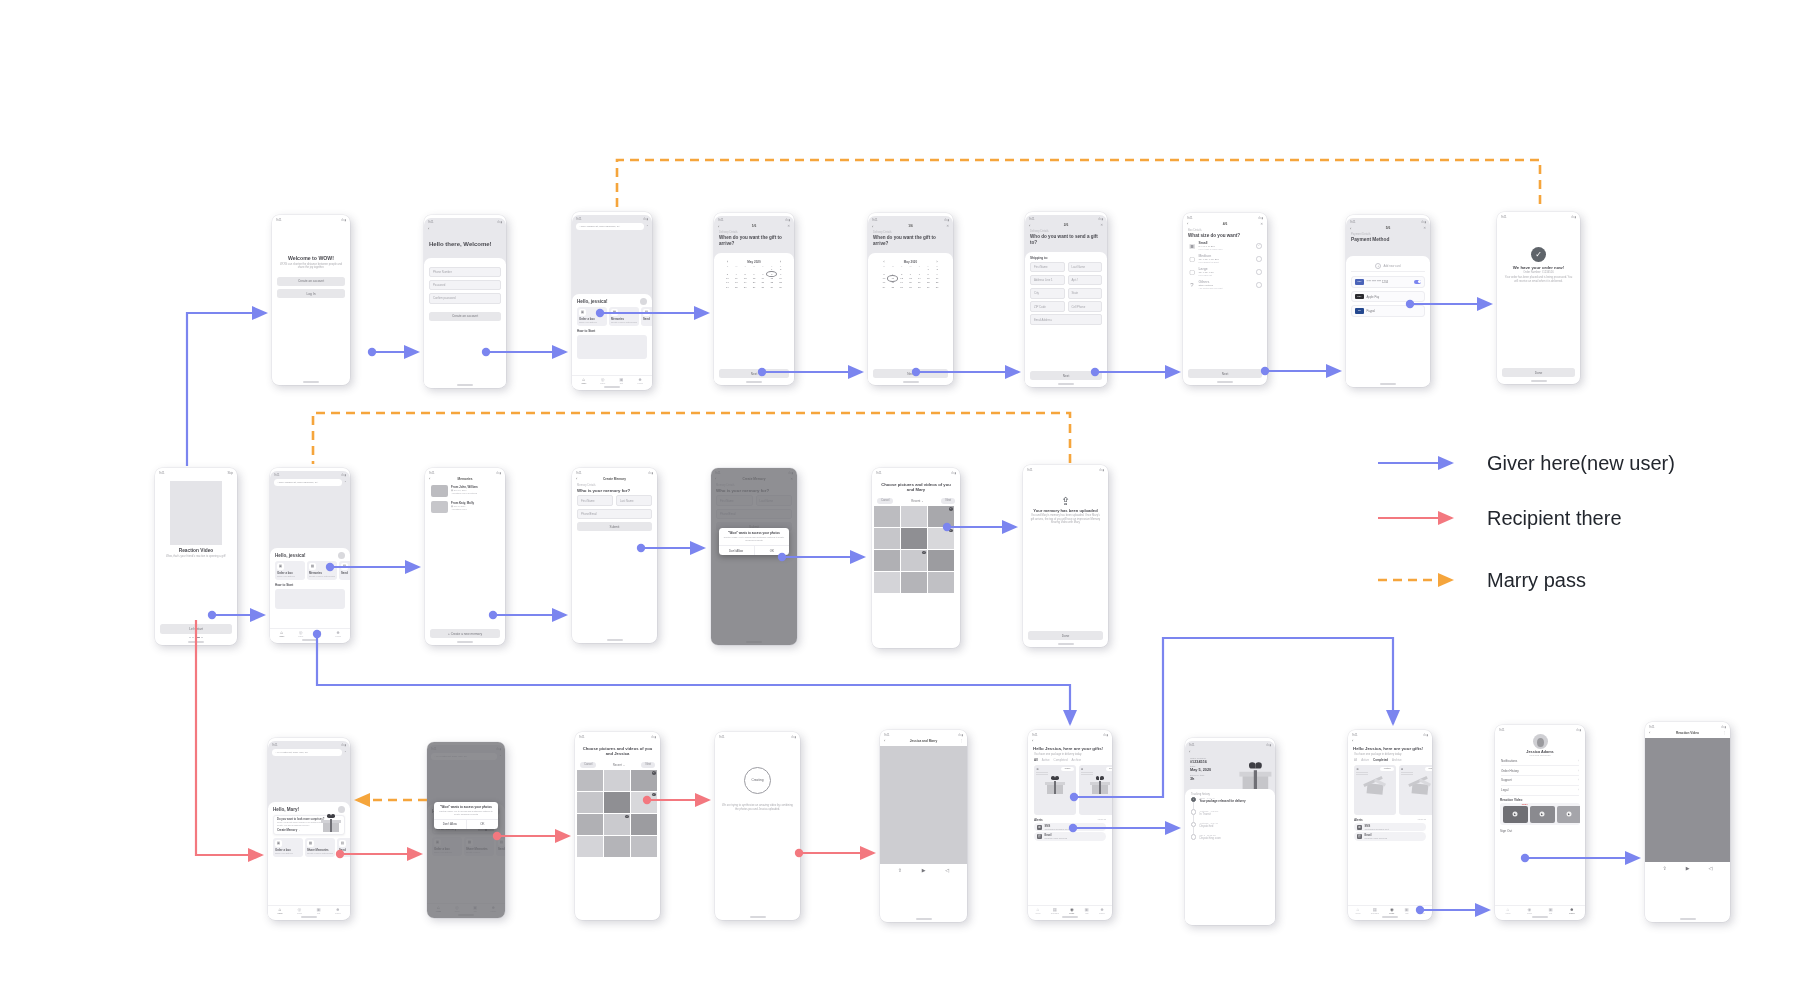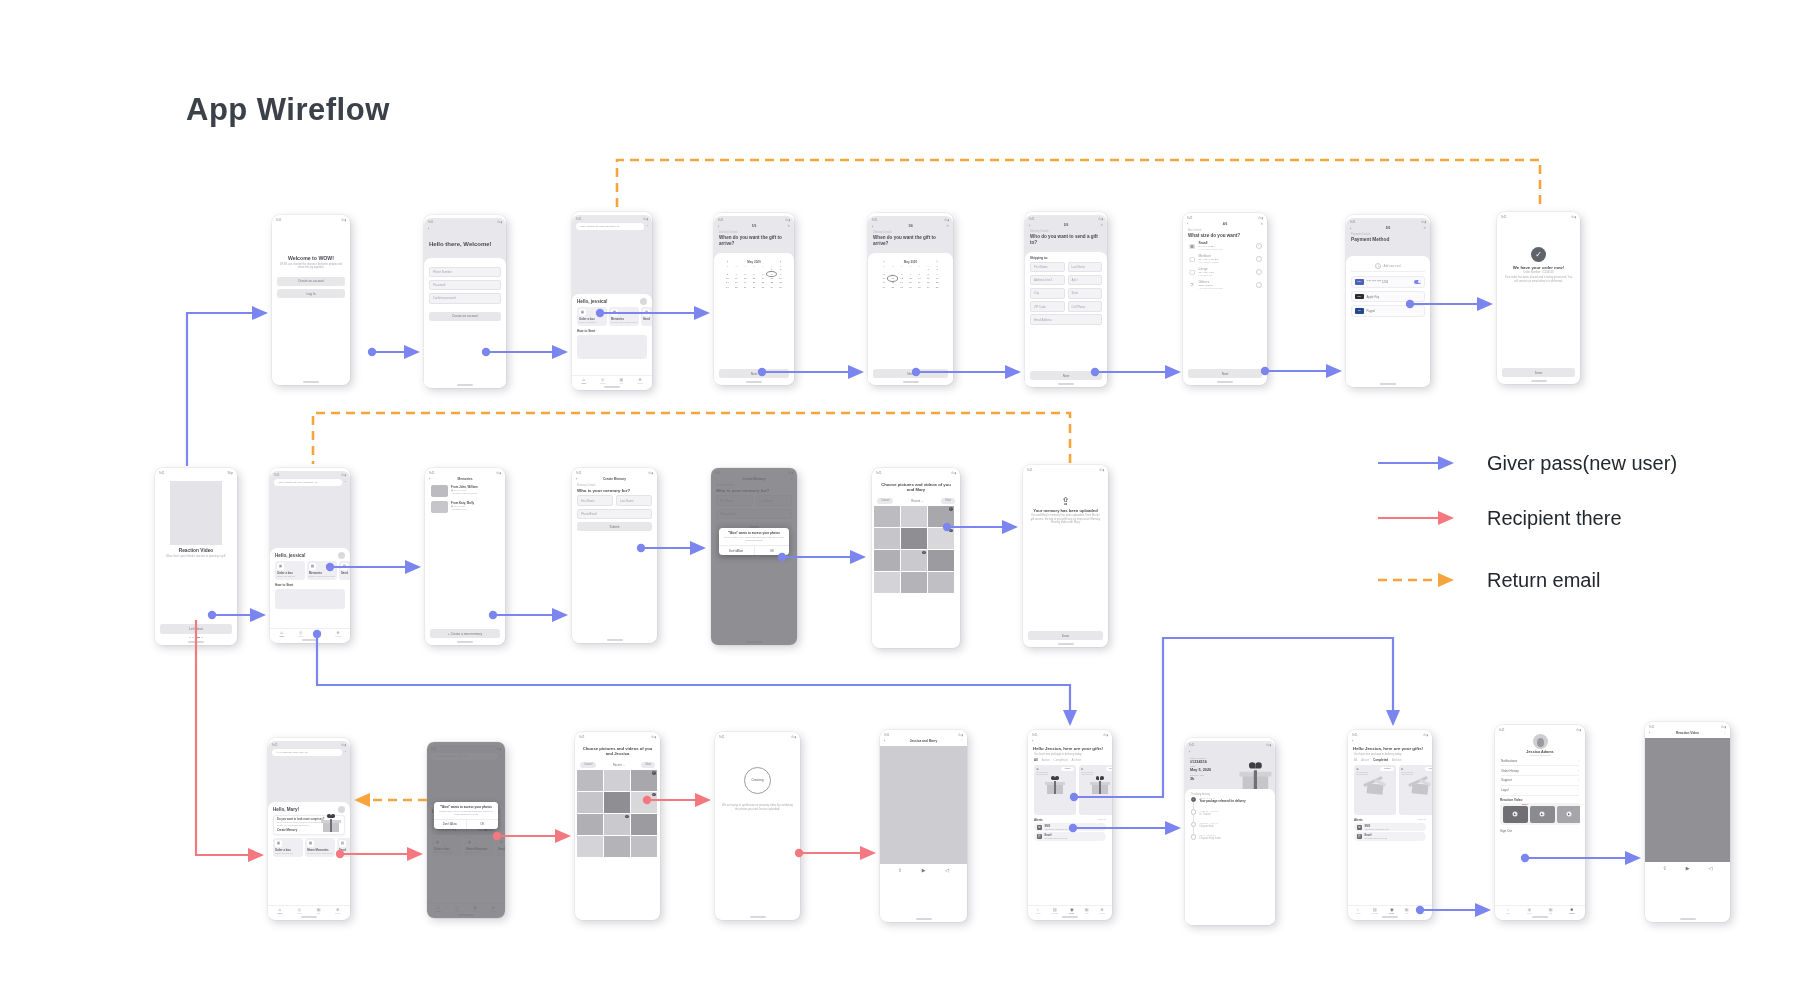--- a/index.html
+++ b/index.html
@@ -147,21 +147,20 @@
   .dialog .dt{font-size:3px;font-weight:bold;color:#47474d;text-align:center;padding:3px 4px 1px;}
   .dialog .db{font-size:2.2px;color:#a9a9af;text-align:center;padding:0 4px 3px;line-height:1.35;}
   .dialog .btns{display:flex;border-top:.5px solid #ededf1;}
   .dialog .btns div{flex:1;text-align:center;font-size:2.9px;color:#55555b;padding:2.4px 0;}
   .dialog .btns div:first-child{border-right:.5px solid #ededf1;}
 </style>
 </head>
 <body>
 
 <div id="canvas">
-  <div id="flow-title">App Wireflow</div>
   <svg id="wires" width="1808" height="994" viewBox="0 0 1808 994">
       <defs>
         <marker id="arr-giver" markerUnits="userSpaceOnUse" markerWidth="20" markerHeight="16" refX="15" refY="7" orient="auto">
           <path d="M1,0 L17,7 L1,14 Z" fill="#7b85ef"></path>
         </marker>
         <marker id="arr-recipient" markerUnits="userSpaceOnUse" markerWidth="20" markerHeight="16" refX="15" refY="7" orient="auto">
           <path d="M1,0 L17,7 L1,14 Z" fill="#f3787f"></path>
         </marker>
         <marker id="arr-return" markerUnits="userSpaceOnUse" markerWidth="20" markerHeight="16" refX="15" refY="7" orient="auto">
           <path d="M1,0 L17,7 L1,14 Z" fill="#f5a53c"></path>
@@ -215,23 +214,23 @@
       <polyline points="1073,828 1179,828" fill="none" stroke="#7b85ef" stroke-width="2.2" marker-end="url(#arr-giver)"></polyline>
       <circle cx="1073" cy="828" r="4.2" fill="#7b85ef"></circle>
       <polyline points="1420,910 1489,910" fill="none" stroke="#7b85ef" stroke-width="2.2" marker-end="url(#arr-giver)"></polyline>
       <circle cx="1420" cy="910" r="4.2" fill="#7b85ef"></circle>
       <polyline points="1525,858 1639,858" fill="none" stroke="#7b85ef" stroke-width="2.2" marker-end="url(#arr-giver)"></polyline>
       <circle cx="1525" cy="858" r="4.2" fill="#7b85ef"></circle>
       <polyline points="1378,463 1452,463" fill="none" stroke="#7b85ef" stroke-width="2.2" marker-end="url(#arr-giver)"></polyline>
       <polyline points="1378,518 1452,518" fill="none" stroke="#f3787f" stroke-width="2.2" marker-end="url(#arr-recipient)"></polyline>
       <polyline points="1378,580 1452,580" fill="none" stroke="#f5a53c" stroke-width="2.6" stroke-dasharray="9 6" marker-end="url(#arr-return)"></polyline>
     </svg>
-  <div class="legend-label" style="top:451px">Giver pass(new user)</div>
+  <div class="legend-label" style="top:451px">Giver here(new user)</div>
   <div class="legend-label" style="top:506px">Recipient there</div>
-  <div class="legend-label" style="top:568px">Return email</div>
+  <div class="legend-label" style="top:568px">Marry pass</div>
 <div class="phone" style="left: 272px; top: 215px; width: 78px; height: 170px;">
       <div class="ph-col">
         <div class="b-status">
           <span>9:41</span>
           <span>ılı ▮</span>
         </div>
         <div style="flex: 0 0 32px;"></div>
         <div class="b-title" style="font-size: 5.2px; text-align: center;">Welcome to WOW!</div>
         <div class="b-body" style="text-align: center;">WOW can shorten the distance between people and share the joy together.</div>
         <div style="flex: 0 0 5px;"></div>

